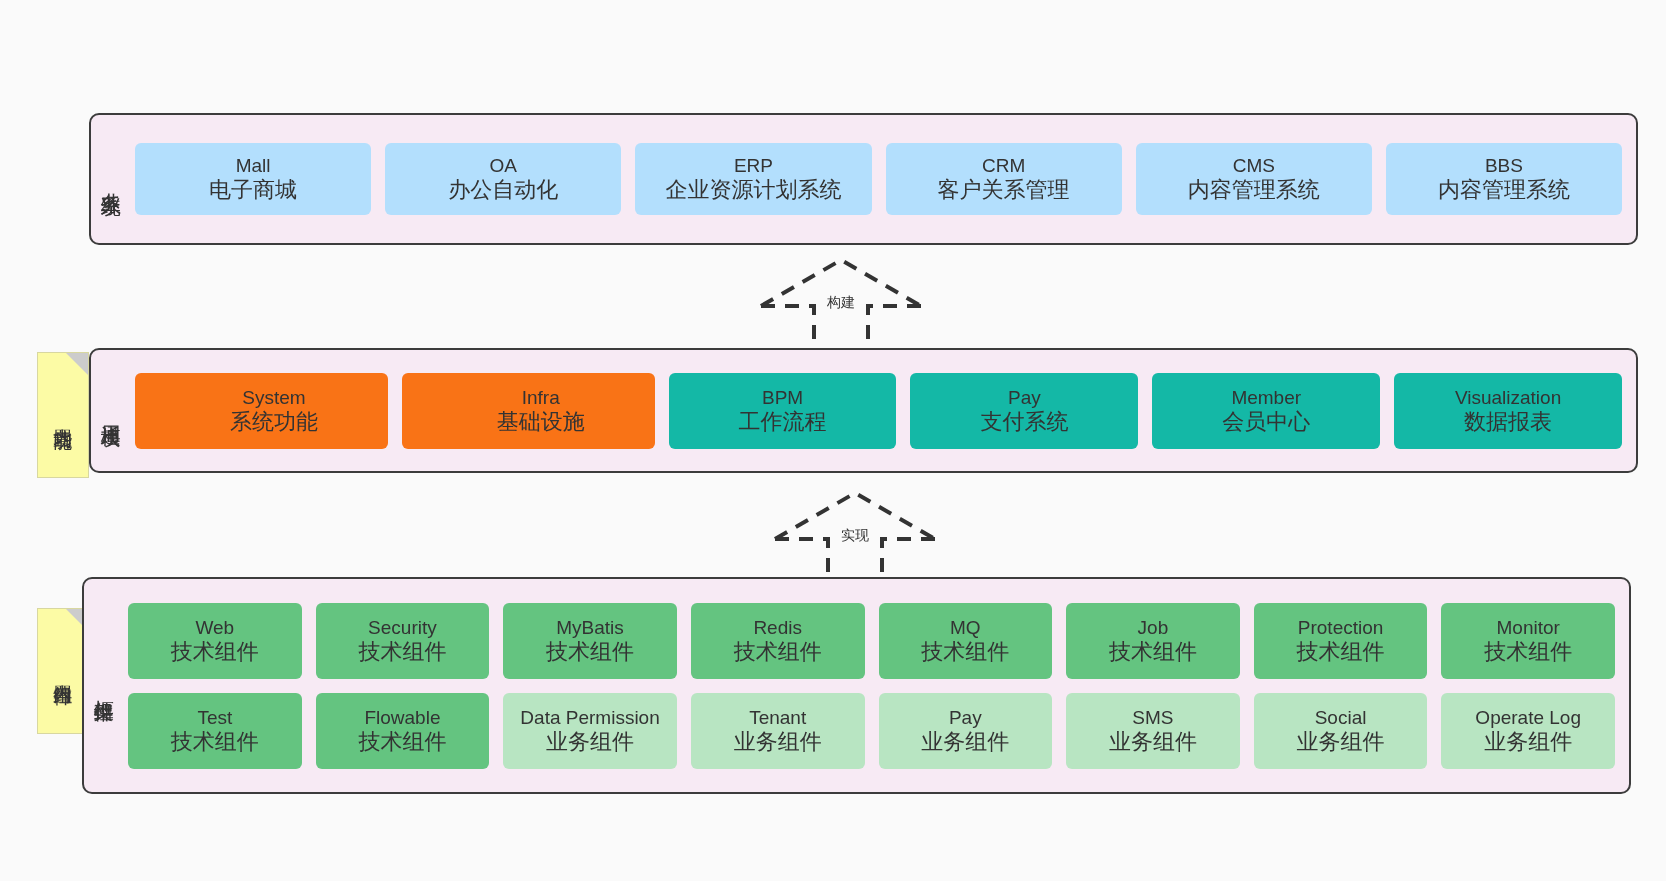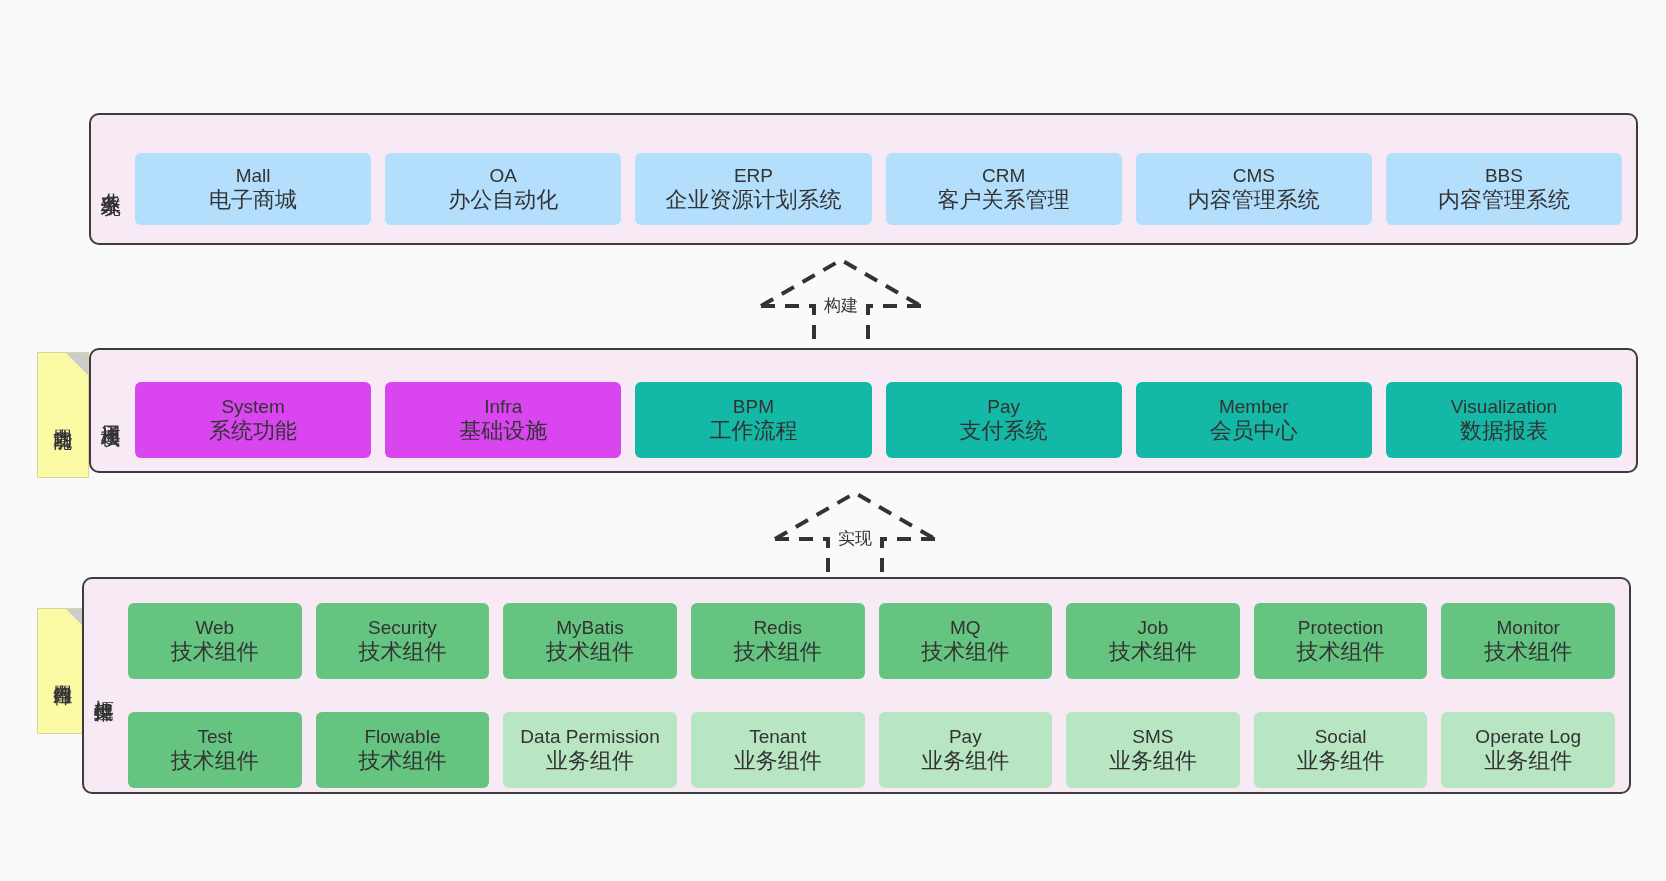--- a/index.html
+++ b/index.html
@@ -72,33 +72,32 @@
     min-width: 0;
     border-radius: 6px;
     display: flex;
     flex-direction: column;
     align-items: center;
     justify-content: center;
     text-align: center;
     padding: 6px 4px;
     box-sizing: border-box;
     color: #333333;
-    margin-top: 19px;
   }
   .node .title {
     font-size: 19px;
     line-height: 1.22;
   }
   .node .subtitle {
     font-size: 22px;
     line-height: 1.22;
   }
 
   .node.blue        { background: #b3dffd; }
-  .node.red         { background: #d946ef; }
+  .node.red         { background: #f97316; padding-left: 29px; }
   .node.pink        { background: #14b8a6; }
   .node.green       { background: #64c480; }
   .node.lightgreen  { background: #b8e5c2; }
 
   
   #layer-business { left: 89px;  top: 113px; width: 1549px; height: 132px; }
   #layer-common   { left: 89px;  top: 348px; width: 1549px; height: 125px; }
   #layer-frame    { left: 82px;  top: 577px; width: 1549px; height: 217px; }
 
   #layer-business .node { height: 72px; }
@@ -138,21 +137,21 @@
     position: absolute;
     width: 170px;
     height: 98px;
   }
   .gen-arrow svg { display: block; overflow: visible; }
   .gen-arrow .gen-label {
     position: absolute;
     left: 50%;
     transform: translateX(-50%);
     top: 38px;
-    font-size: 17px;
+    font-size: 14px;
     color: #333333;
     background: transparent;
     padding: 0 3px;
     white-space: nowrap;
   }
   #arrow-build   { left: 756px; top: 256px; }
   #arrow-realize { left: 770px; top: 489px; }
 </style>
 </head>
 <body>

